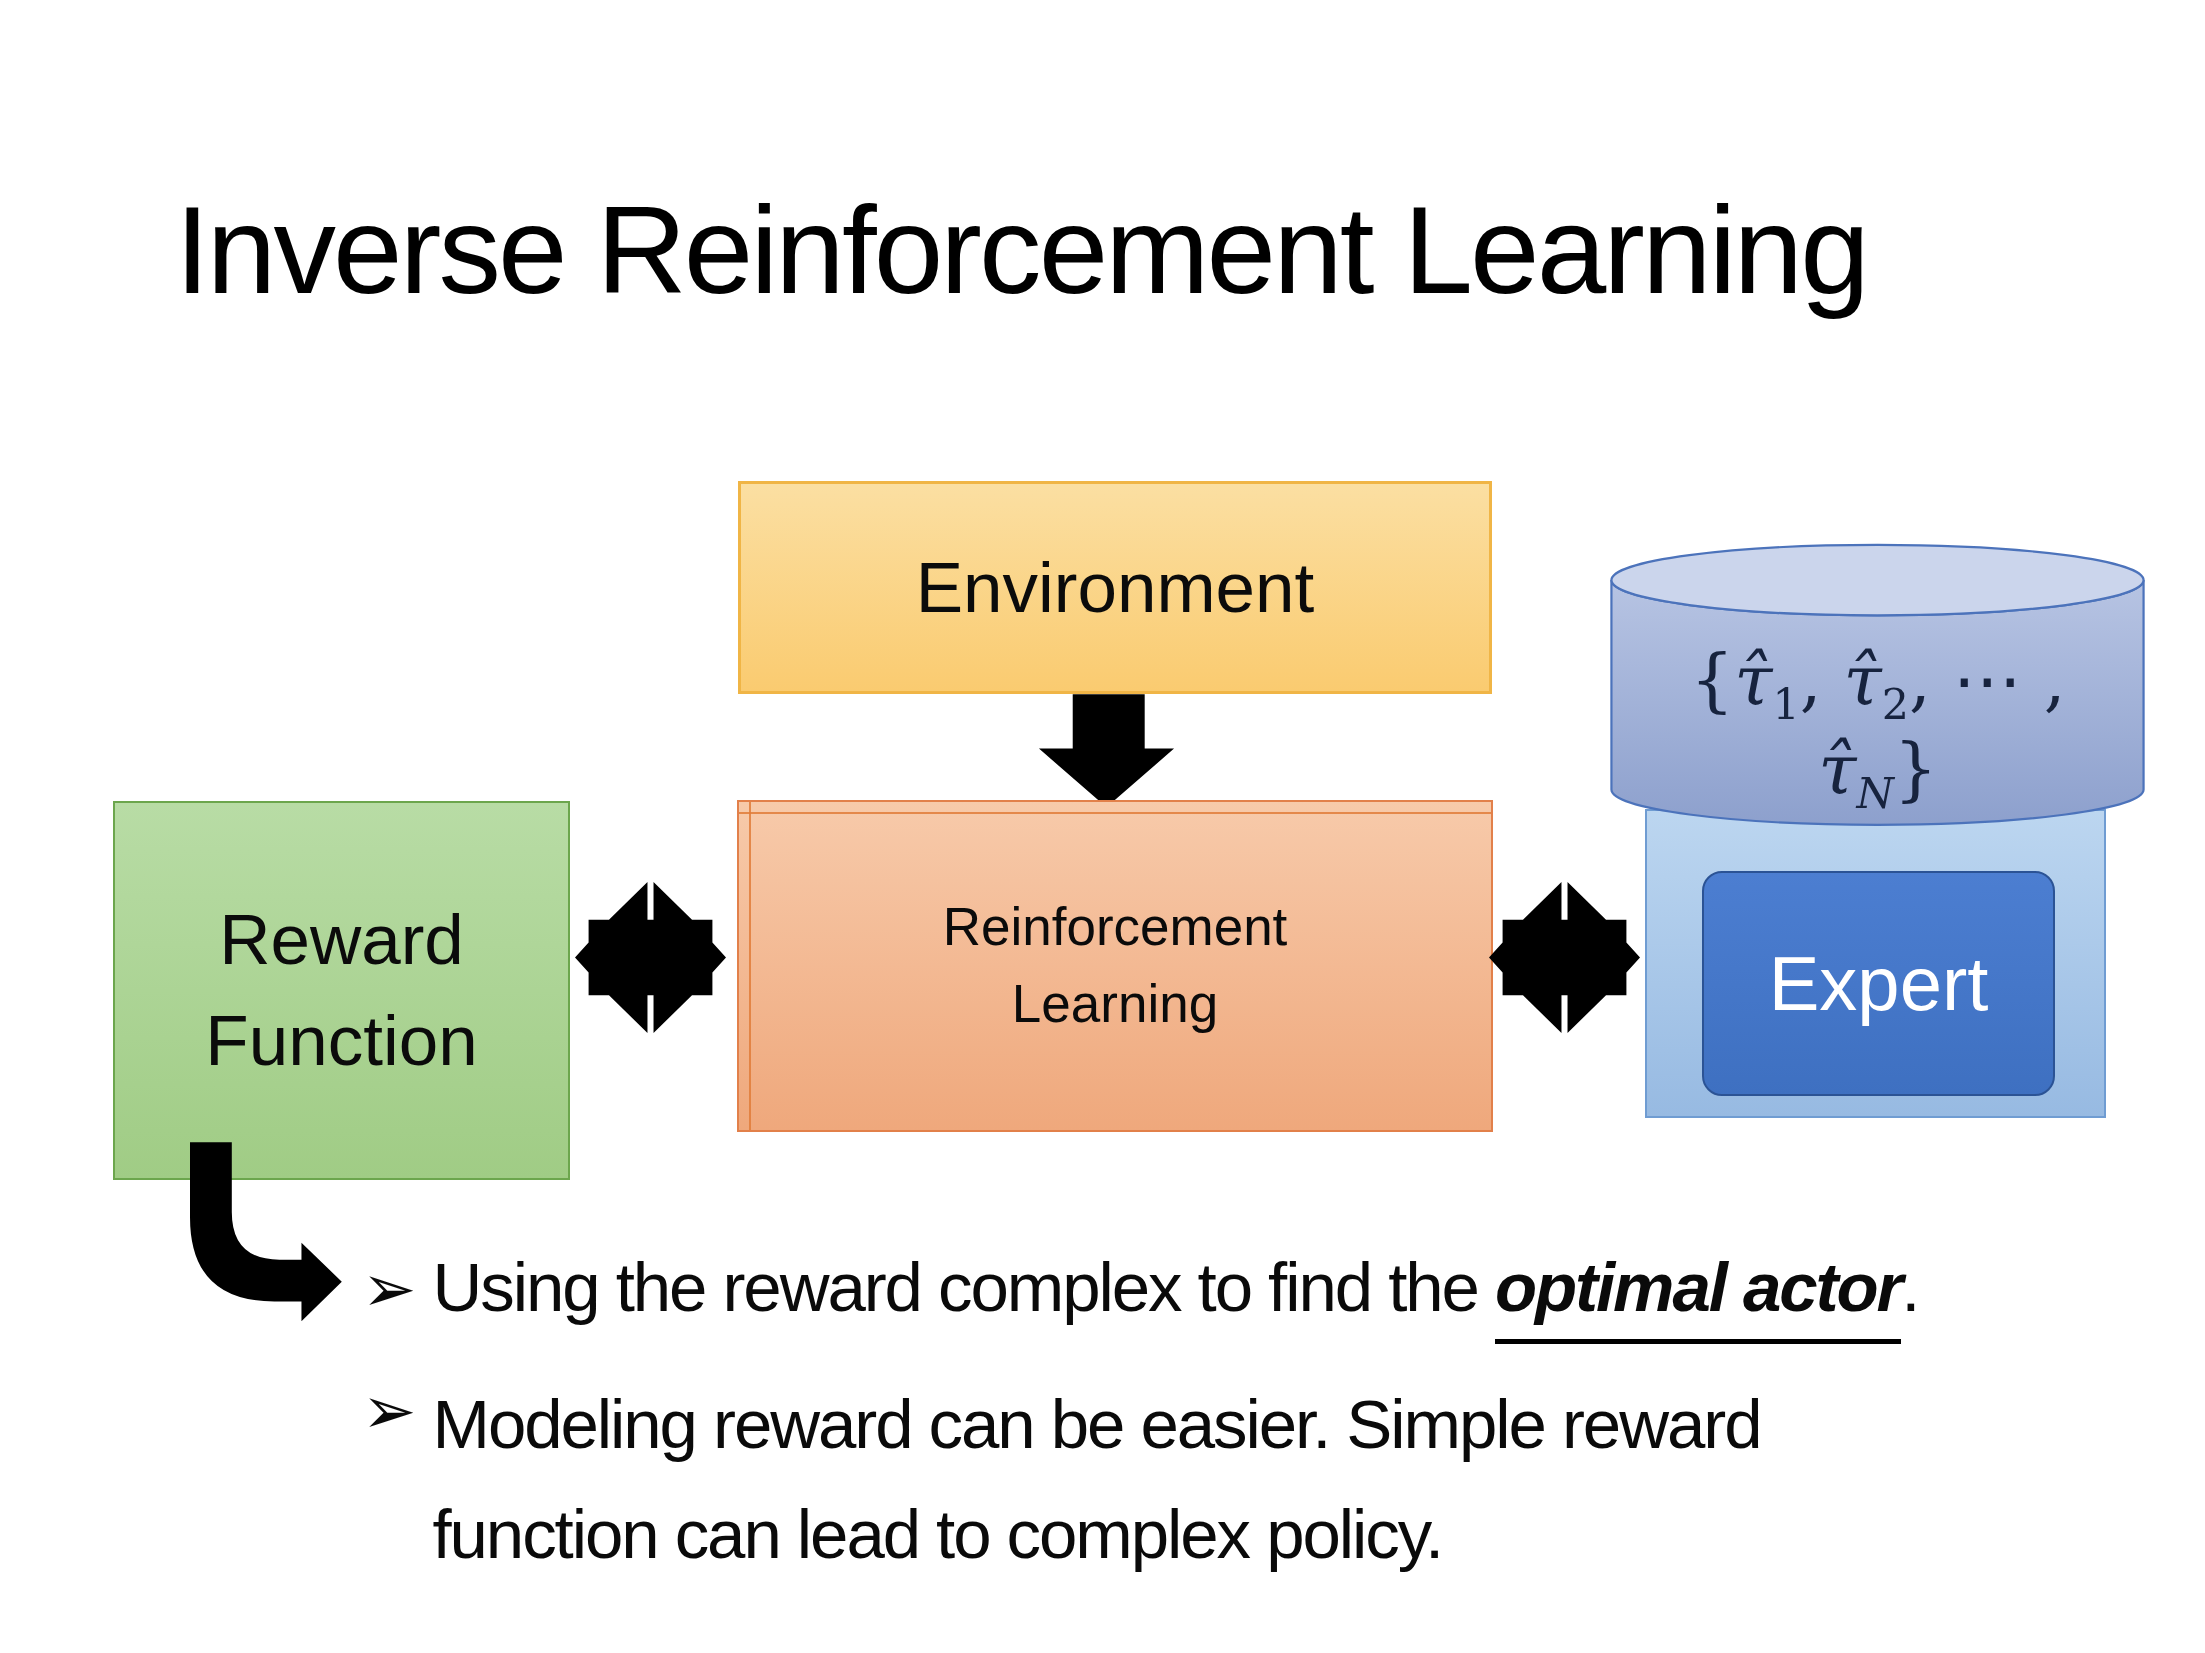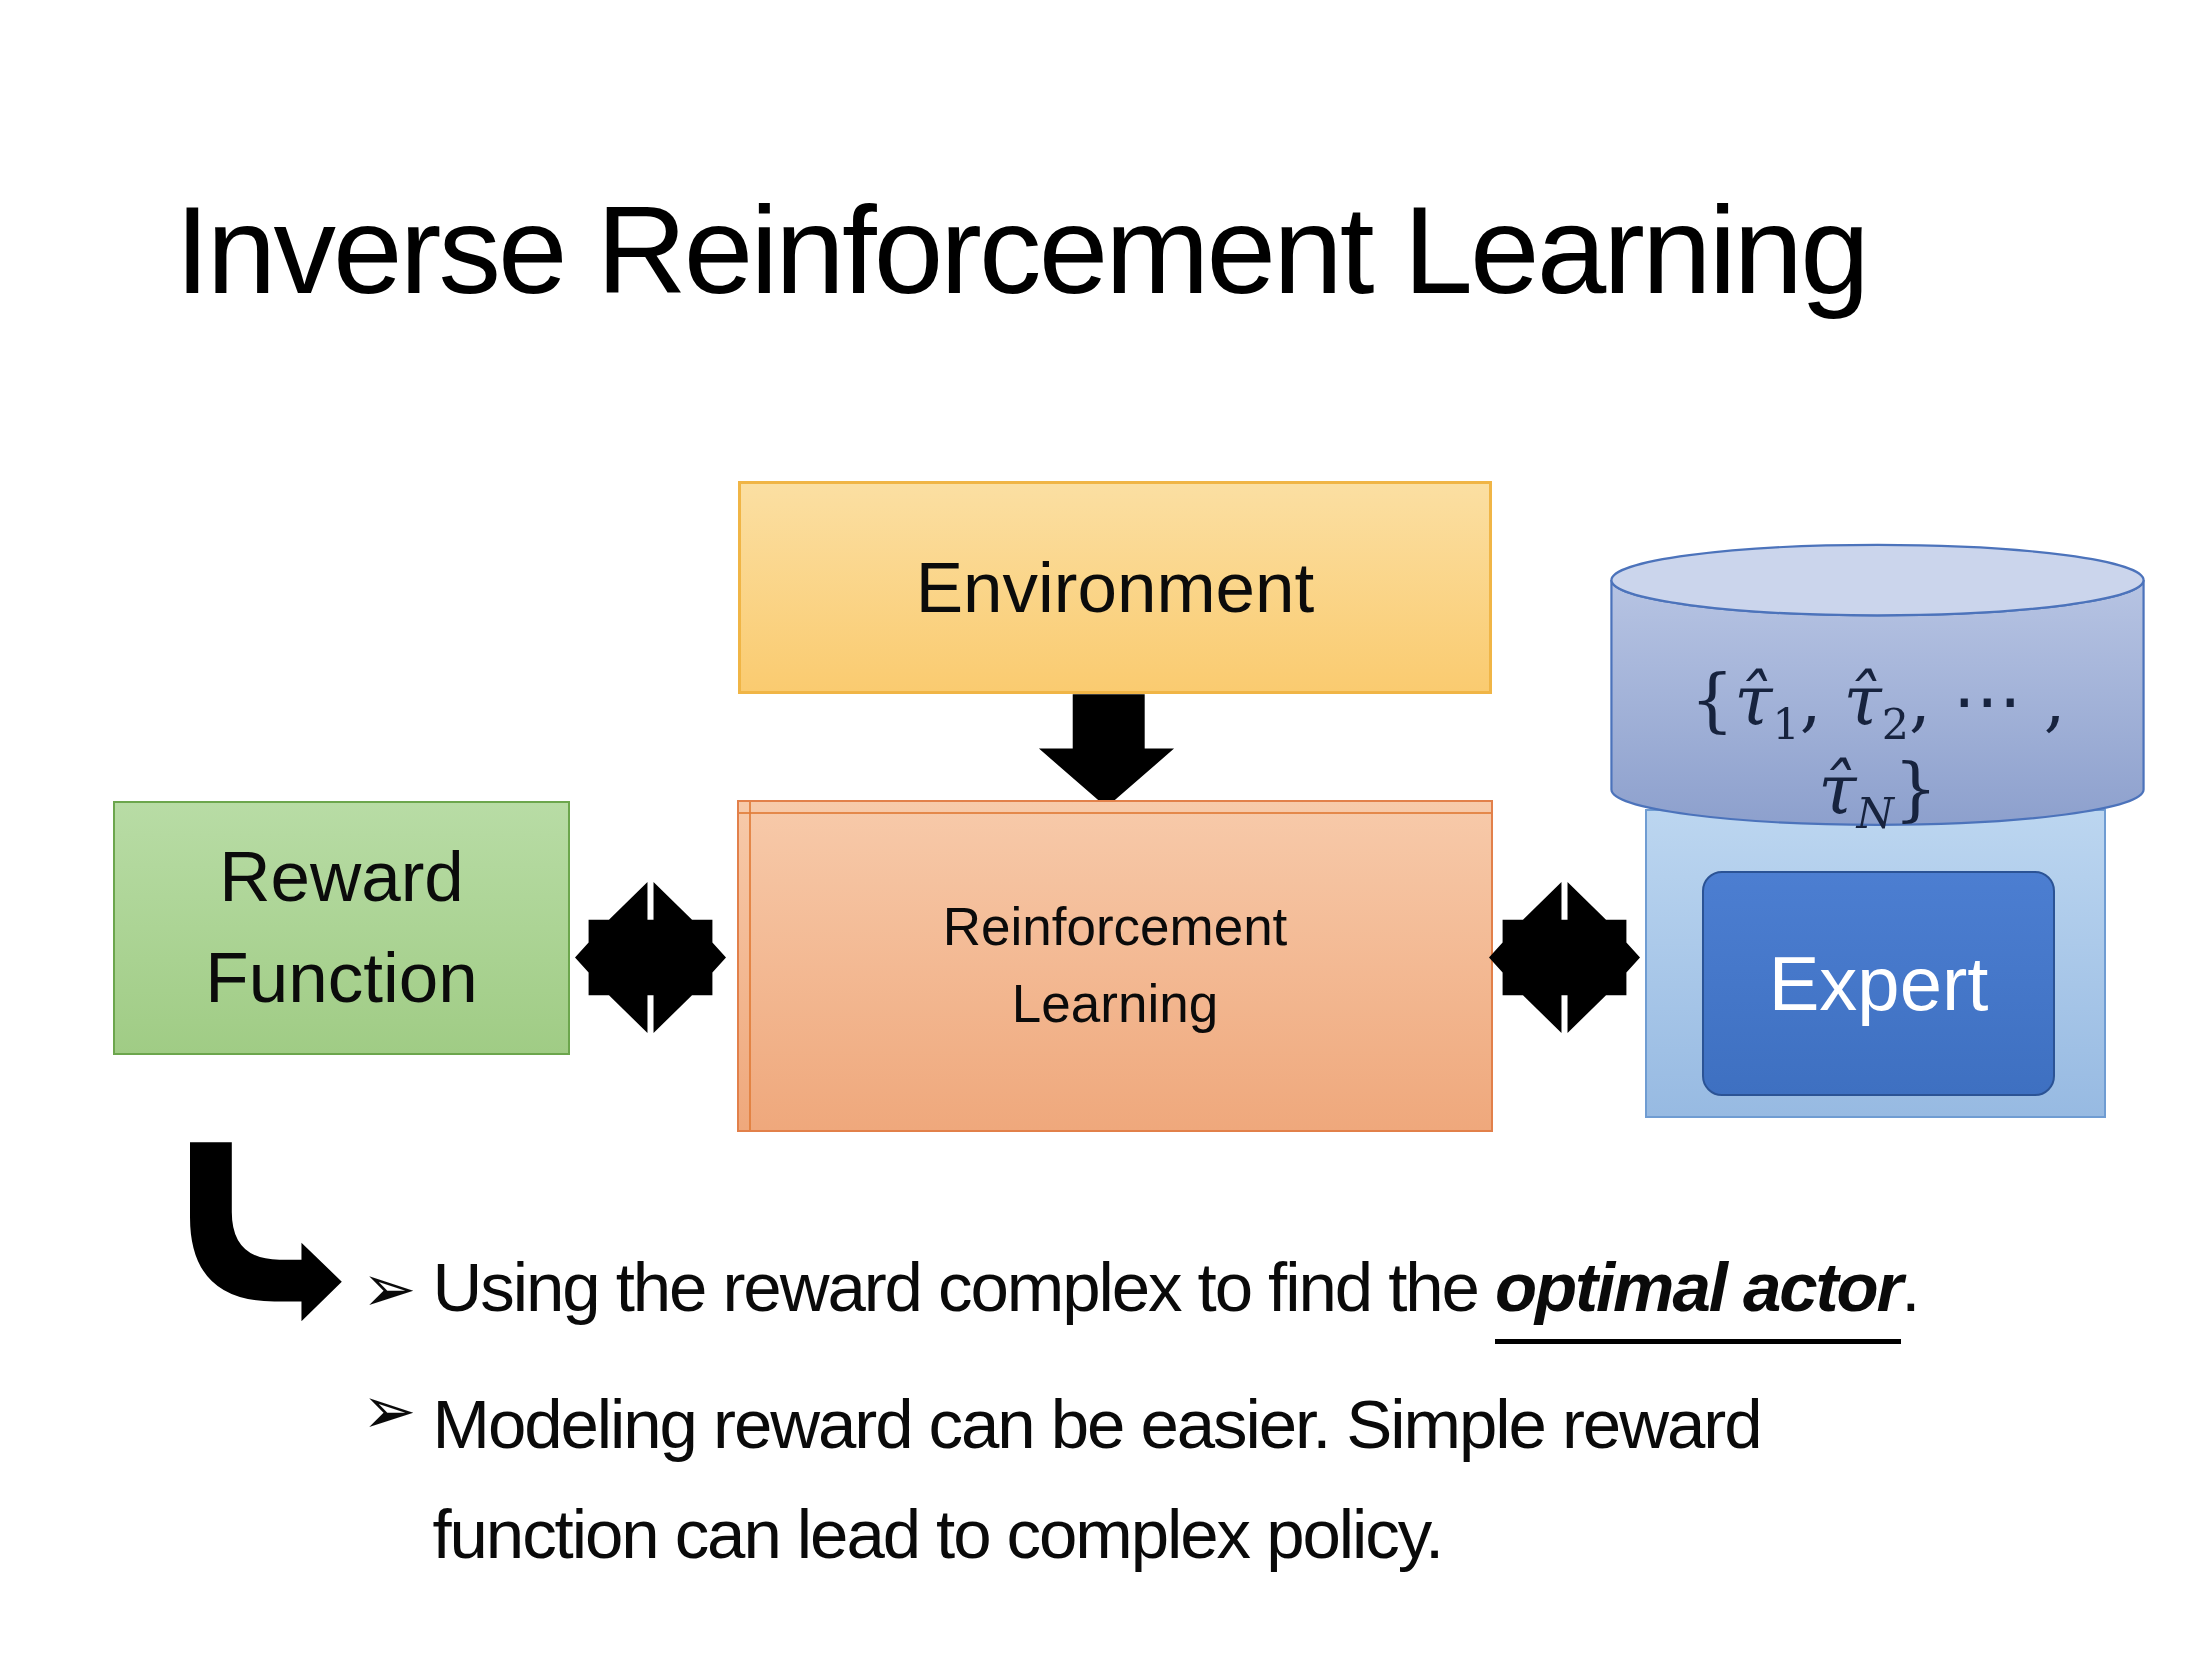--- a/index.html
+++ b/index.html
@@ -13,37 +13,37 @@
   .demo-label{left:1595px;top:366px;width:573px;text-align:center;
               font-size:71px;line-height:1.47;color:#111;}
 
   .box{display:flex;flex-direction:column;align-items:center;justify-content:center;
        text-align:center;box-sizing:border-box;}
   .box span{display:block;}
 
   .env{left:738px;top:481px;width:754px;height:213px;
        border:3.7px solid #F0B546;background:linear-gradient(180deg,#FBDFA2 0%,#FACB70 100%);
        font-size:71px;}
-  .green{left:113px;top:801px;width:457px;height:254px;
+  .green{left:113px;top:801px;width:457px;height:379px;
        border:2.2px solid #6CA64D;background:linear-gradient(180deg,#B8DCA5 0%,#A0CC85 100%);
        font-size:71px;line-height:1.42;}
   .salmon{left:737px;top:800px;width:756px;height:332px;
        border:2.9px solid #E2804A;background:linear-gradient(180deg,#F7CAAA 0%,#EFA87C 100%);
        font-size:53px;line-height:1.45;}
   .inner-h{left:0;right:0;top:9.6px;height:2.2px;background:rgba(224,125,57,.85);}
   .inner-v{left:9.6px;top:0;bottom:0;width:2.2px;background:rgba(224,125,57,.85);}
 
   .panel{left:1645px;top:809px;width:457px;height:305px;
        border:2.2px solid #6F9CD2;background:linear-gradient(180deg,#BCD6F0 0%,#97BAE2 100%);}
 
   .expert{left:1702px;top:871px;width:353px;height:225px;border-radius:20px;
        border:2.9px solid #2B5395;background:linear-gradient(180deg,#4C7ED1 0%,#3E70C1 100%);
        color:#ffffff;font-size:76px;}
 
-  .math{left:1622px;top:660px;width:512px;text-align:center;
+  .math{left:1622px;top:640px;width:512px;text-align:center;
         font-family:"DejaVu Serif","DejaVu Sans",serif;font-size:69px;color:#17233E;}
   .math i{font-style:italic;}
   .math sub{font-size:0.62em;}
 
   .bullet{display:flex;align-items:flex-start;font-size:69px;letter-spacing:-0.03em;color:#0a0a0a;}
   .bullet .marker{font-family:"DejaVu Sans",sans-serif;font-size:65px;line-height:1.25;
                   margin-right:16px;letter-spacing:0;}
   .b1{left:362px;top:1248px;white-space:nowrap;}
   .b2{left:362px;top:1370px;line-height:1.6;}
   .emph{font-weight:bold;font-style:italic;border-bottom:5.9px solid #000;padding-bottom:13px;margin-top:36px;}

